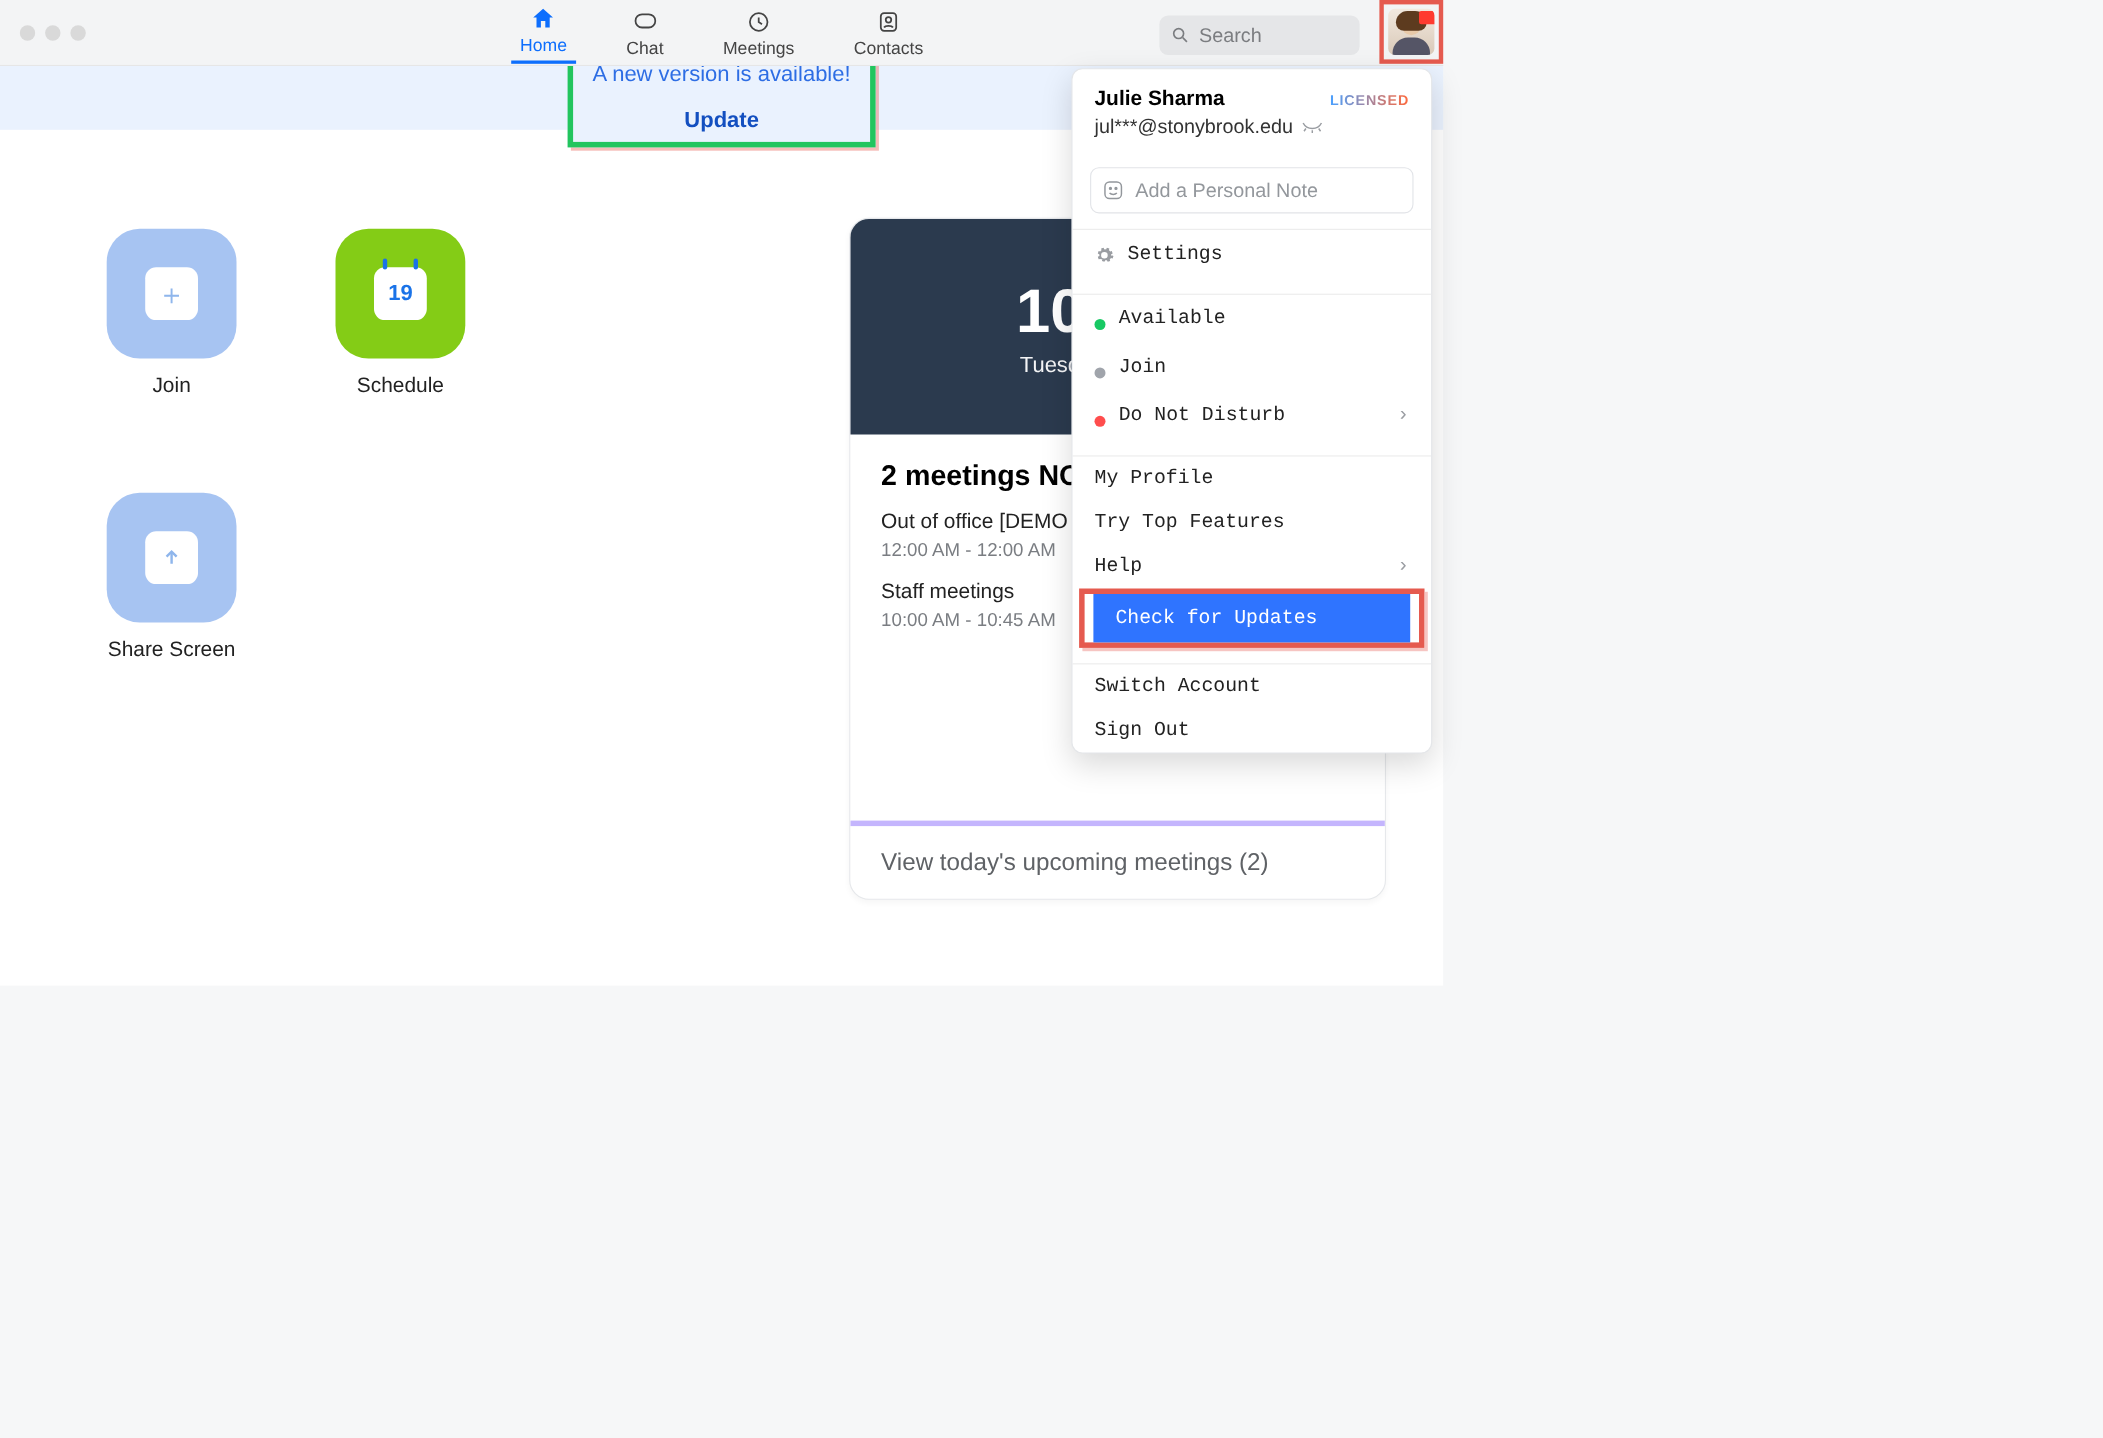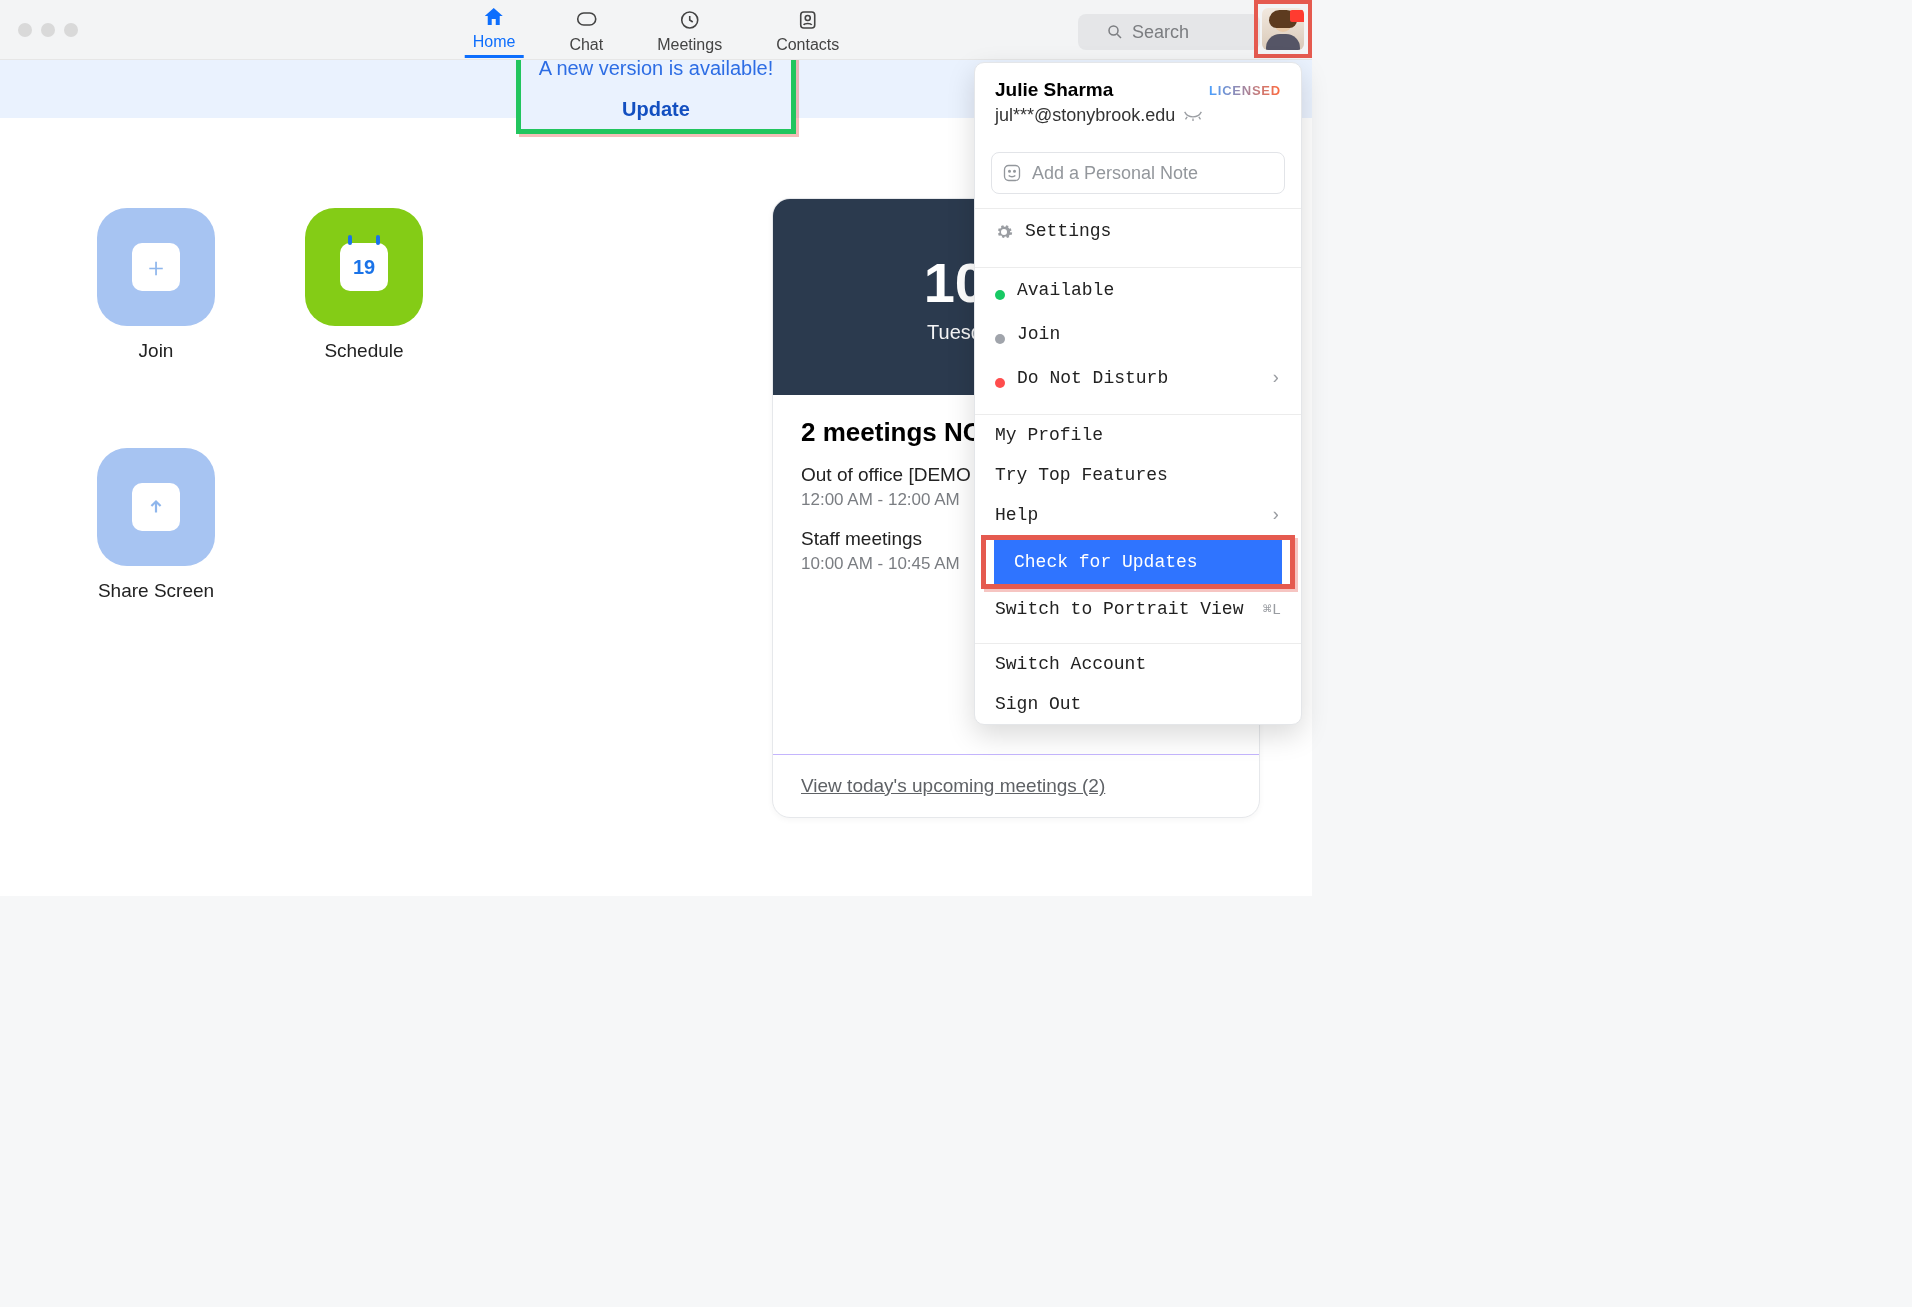--- a/index.html
+++ b/index.html
@@ -23,24 +23,24 @@
   .traffic-lights { display: flex; gap: 9px; margin-left: 18px; }
   .traffic-lights span {
     width: 14px; height: 14px; border-radius: 50%;
     background: #d9d9d9;
   }
   .nav { position: absolute; left: 50%; top: 0; transform: translateX(-50%); height: 64px; display: flex; gap: 38px; align-items: flex-end; padding-bottom: 6px;}
   .nav-item { display:flex; flex-direction:column; align-items:center; gap:4px; color:#444; font-size:16px; cursor:pointer; padding:0 8px 4px 8px;}
   .nav-item.active { color:#0d6efd; border-bottom:3px solid #0d6efd; }
   .nav-item svg { width:24px; height:24px; }
   .search-box {
-    position: absolute; right: 52px; top: 14px;
+    position: absolute; right: 76px; top: 14px;
     width: 182px; height: 36px;
     background: #e5e6e8; border-radius: 8px;
-    display: flex; align-items: center; padding-left: 28px;
+    display: flex; align-items: center; padding-left: 10px;
     color: #7b7d80; font-size: 18px;
   }
   .search-box svg { width: 18px; height: 18px; margin-right: 8px; }
   .avatar-wrap { position: absolute; right: 0; top: 0; width: 58px; height: 58px; border: 4px solid #e55a4f; }
   .avatar { width: 42px; height: 42px; border-radius: 6px; background: linear-gradient(#f2e9df, #d9c9b8); margin: 4px; position: relative; overflow:hidden;}
   .avatar::before { content:""; position:absolute; left:50%; top:6px; transform:translateX(-50%); width:18px; height:18px; border-radius:50%; background:#e8c9a8;}
   .avatar::after { content:""; position:absolute; left:50%; bottom:-6px; transform:translateX(-50%); width:34px; height:22px; border-radius:14px 14px 0 0; background:#556;}
   .avatar .hair { position:absolute; left:50%; top:2px; transform:translateX(-50%); width:28px; height:18px; border-radius:14px 14px 10px 10px; background:#5d3b1f;}
   .rec-dot { position:absolute; right:-2px; top:2px; width:16px; height:12px; background:#ff3b30; border-radius:2px;}
   .rec-dot::after{content:""; position:absolute; right:-4px; top:2px; width:0; height:0; border-top:4px solid transparent; border-bottom:4px solid transparent; border-left:5px solid #ff3b30;}
@@ -84,21 +84,21 @@
   .clock-panel {
     height: 196px; background:#2b3a4e; color:#fff; display:flex; flex-direction:column; align-items:center; justify-content:center;
   }
   .clock-panel .time { font-size:56px; font-weight:600;}
   .clock-panel .date { font-size:20px; margin-top:6px; opacity:.95;}
   .meetings { padding: 22px 28px; flex:1;}
   .meetings h2 {font-size:26px; font-weight:800; margin-bottom:16px;}
   .mtg-item { margin-bottom: 18px;}
   .mtg-item .title { font-size:19px; color:#222;}
   .mtg-item .time { font-size:17px; color:#7a7d82; margin-top:4px;}
-  .view-upcoming { border-top:1px solid #c4b5fd; padding:20px 28px; color:#5f6266; font-size:19px; cursor:pointer;text-decoration:underline;}
+  .view-upcoming { border-top:5px solid #c4b5fd; padding:20px 28px; color:#5f6266; font-size:22px; cursor:pointer;}
 
   
   .dropdown {
     position:absolute; right: 10px; top: 62px;
     width: 328px; background:#fff; border-radius:10px; border:1px solid #e4e6e9;
     box-shadow: 0 10px 28px rgba(0,0,0,0.15);
     z-index: 50;
     font-size:18px;
   }
   .dropdown .header { padding:16px 20px 14px 20px;}
@@ -296,24 +296,20 @@
     </div>
     <div class="dd-row simple">
       <span>Help</span>
       <span class="chev">›</span>
     </div>
     <div class="hl-wrap">
       <div class="dd-row highlight">
         <span>Check for Updates</span>
       </div>
     </div>
-    <div class="dd-row simple">
-      <span>Switch to Portrait View</span>
-      <span class="shortcut">⌘L</span>
-    </div>
     <div class="sep"></div>
     <div class="dd-row simple">
       <span>Switch Account</span>
     </div>
     <div class="dd-row simple">
       <span>Sign Out</span>
     </div>
   </div>
 
 </div>

